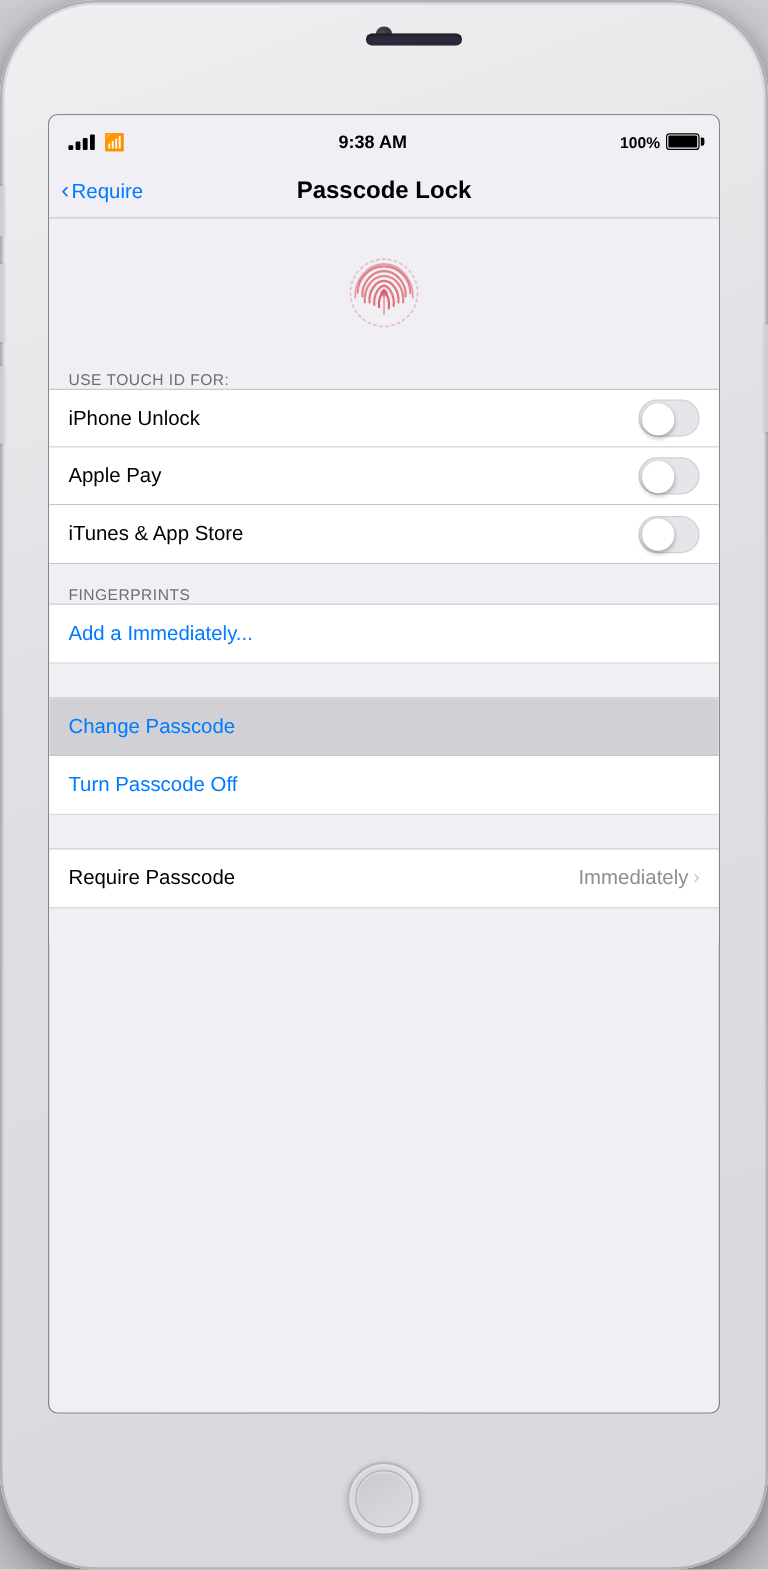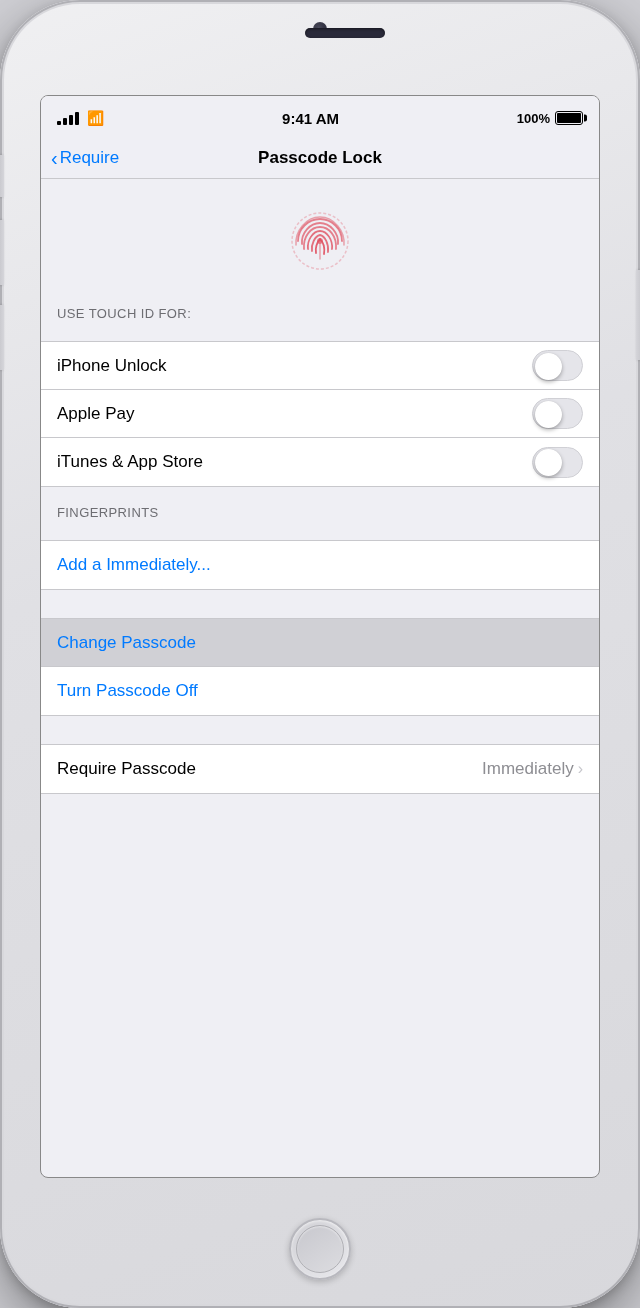--- a/index.html
+++ b/index.html
@@ -214,21 +214,21 @@
       gap: 2px;
     }
 
     .nav-chevron {
       font-size: 20px;
       line-height: 1;
       margin-top: -1px;
     }
 
     .nav-title {
-      font-size: 17px;
+      font-size: 20px;
       font-weight: 700;
       color: #000;
       text-align: center;
     }
 
     
     .content {
       flex: 1;
       overflow-y: auto;
       background: #efeff4;
@@ -243,21 +243,21 @@
       align-items: center;
     }
 
     .fingerprint-icon {
       width: 64px;
       height: 64px;
     }
 
     
     .section-header {
-      padding: 8px 16px 20px;
+      padding: 8px 16px 0;
       font-size: 13px;
       color: #6d6d72;
       text-transform: uppercase;
       letter-spacing: 0.4px;
       background: #efeff4;
     }
 
     
     .settings-group {
       background: #fff;
@@ -381,21 +381,21 @@
     <div class="status-bar">
       <div class="status-left">
         <div class="signal-bars">
           <div class="signal-bar" style="width:4px;height:4px;"></div>
           <div class="signal-bar" style="width:4px;height:7px;"></div>
           <div class="signal-bar" style="width:4px;height:10px;"></div>
           <div class="signal-bar" style="width:4px;height:13px;"></div>
         </div>
         <span class="wifi-icon">📶</span>
       </div>
-      <div class="status-center">9:41 AM</div>
+      <div class="status-center">9:38 AM</div>
       <div class="status-right">
         <span>100%</span>
         <div class="battery-container">
           <div class="battery-icon">
             <div class="battery-fill"></div>
           </div>
         </div>
       </div>
     </div>
 

